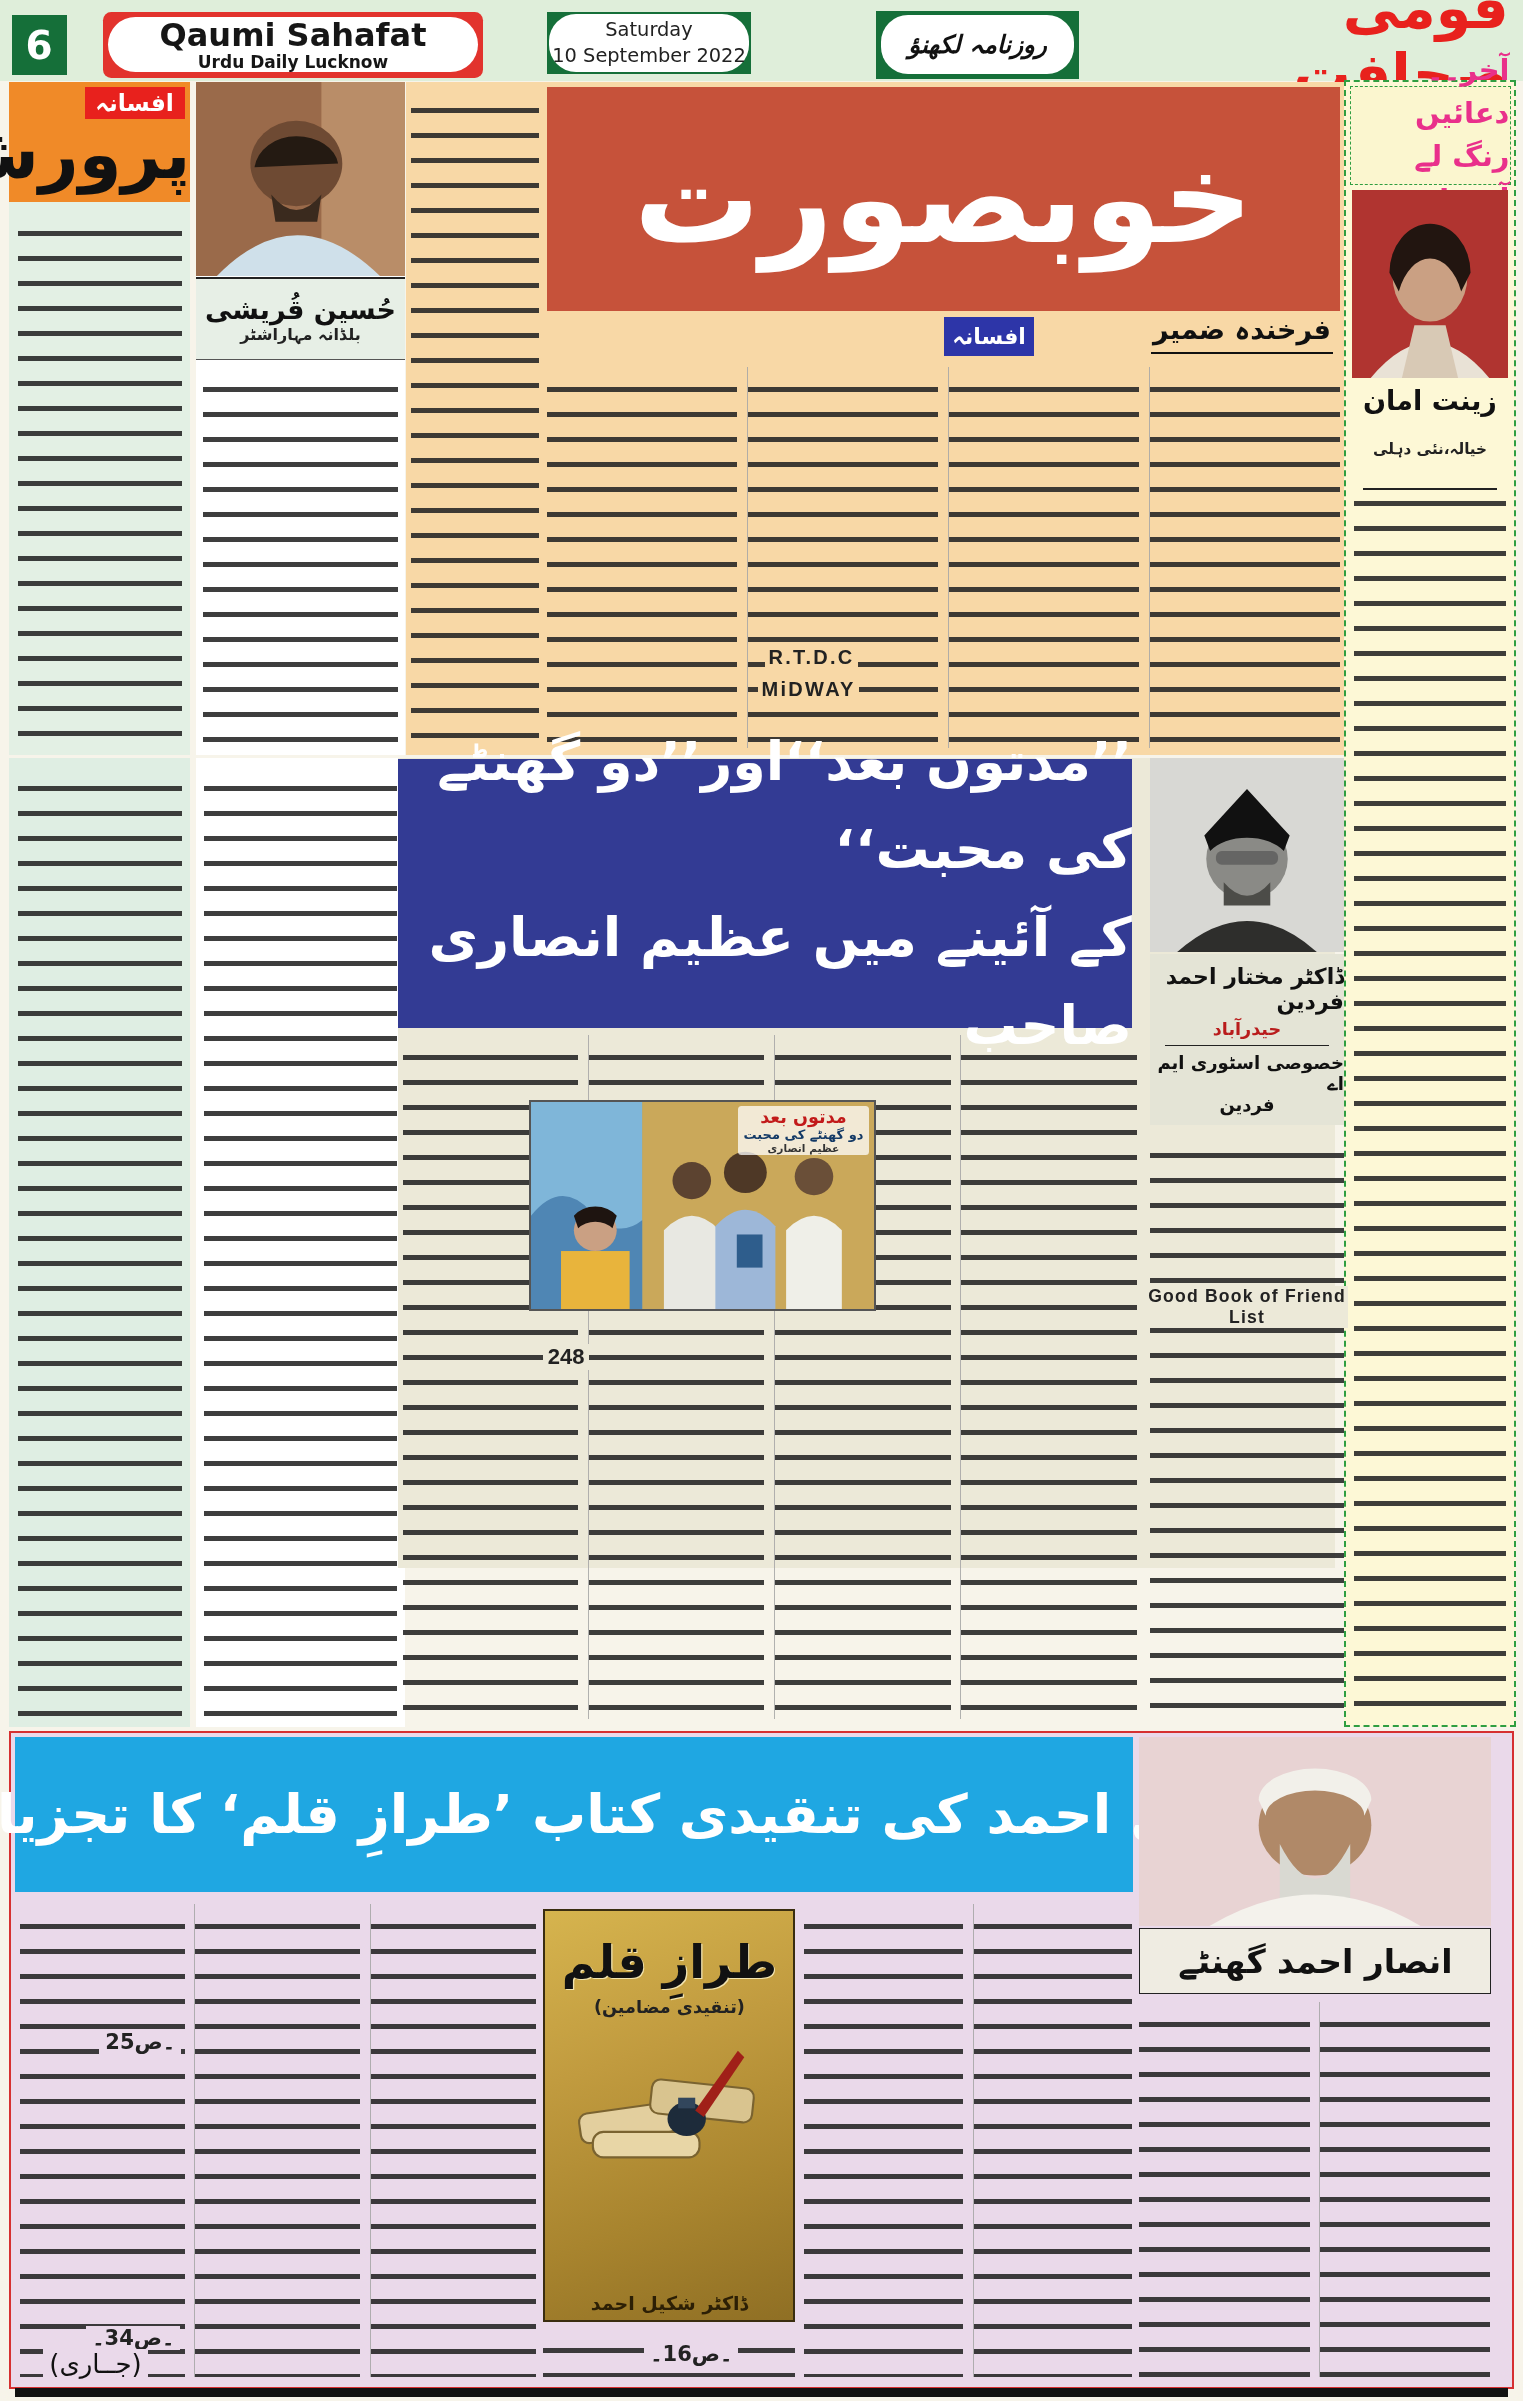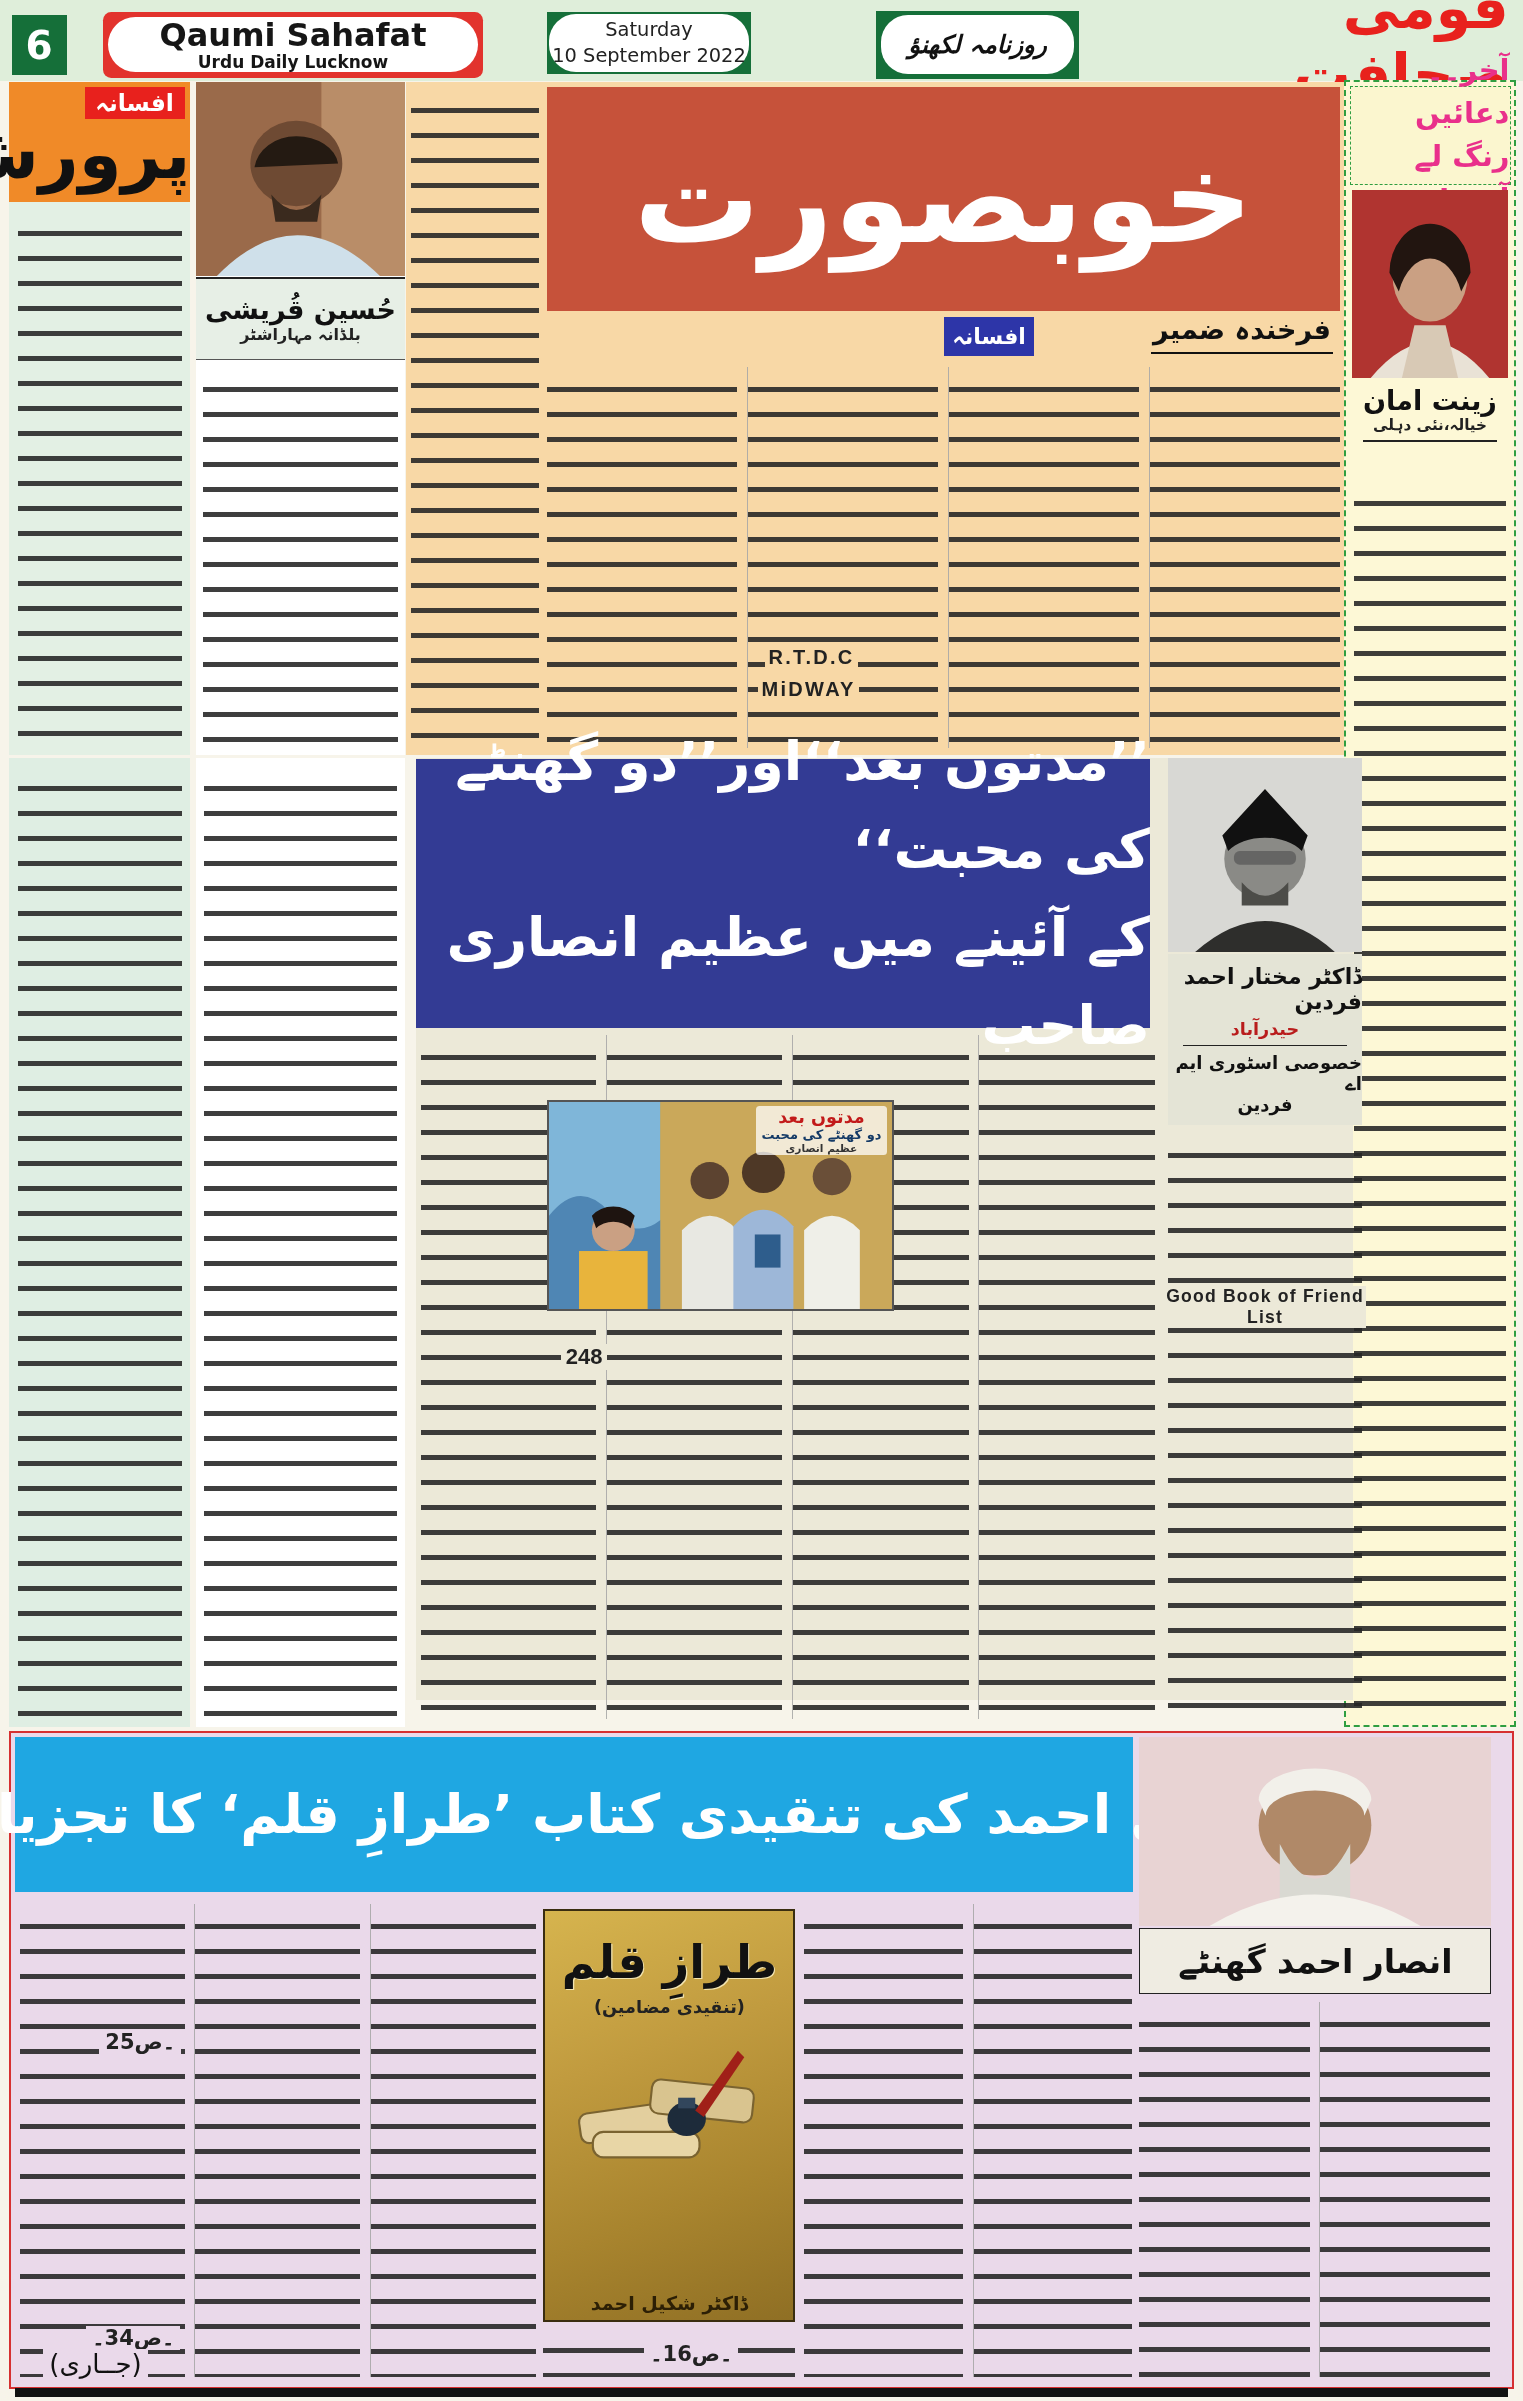--- a/index.html
+++ b/index.html
@@ -64,21 +64,21 @@
   .duaen-box{position:absolute;left:3.5px;top:3.5px;width:161px;height:99px;
              border:1.8px dashed #2f9e41;background:#fbf6cf;box-sizing:border-box;}
   .duaen-box .t{font-size:29px;font-weight:bold;color:#e9308b;line-height:43px;}
   .zeenat-name{font-size:27px;font-weight:bold;color:#111;}
   .zeenat-loc{font-size:15.2px;font-weight:bold;color:#222;}
   .rightcol hr{width:80%;border:none;border-top:2.3px solid #222;margin:5.9px auto;}
 
   
   .mid-green{left:9.4px;top:758px;width:181px;height:969px;background:#dfeee3;}
   .mid-white{left:196px;top:758px;width:209px;height:969px;background:#ffffff;}
-  .ansari-area{left:416px;top:758px;width:937px;height:942px;background:#ece9d8;}
+  .ansari-area{left:398px;top:758px;width:937px;height:810px;background:#ece9d8;}
   .navybox{position:absolute;left:0;top:1.2px;width:734px;height:269px;background:#333b94;}
   .navybox .l1{font-size:54px;font-weight:bold;color:#fff;line-height:88px;}
   .navybox .l2{font-size:54px;font-weight:bold;color:#fff;line-height:88px;}
   .fardeen-plate{position:absolute;left:752px;top:196px;width:194px;height:171px;background:#e4e4d6;}
   .fardeen-plate .n{font-size:22px;font-weight:bold;color:#111;}
   .fardeen-plate .c{font-size:17.6px;font-weight:bold;color:#b91c1c;margin-top:4.7px;}
   .fardeen-plate .rule{width:85%;border-top:1.8px solid #222;margin:5.9px 0;}
   .fardeen-plate .s{font-size:18px;font-weight:bold;color:#111;}
   .goodbook{position:absolute;left:748px;top:528px;width:202px;text-align:center;
             font-family:"Liberation Sans",sans-serif;font-size:17.6px;font-weight:bold;
@@ -199,21 +199,21 @@
     </div>
     <div class="abs photo" style="left:5.9px;top:108px;width:156px;height:188px;">
       <svg viewBox="0 0 100 100" preserveAspectRatio="none">
         <rect width="100" height="100" fill="#b03430"></rect>
         <circle cx="50" cy="46" r="24" fill="#caa083"></circle>
         <path d="M50 18 a26 26 0 0 1 26 26 l-6 10 a22 30 0 0 0-40 0 l-6-10 a26 26 0 0 1 26-26" fill="#221510"></path>
         <path d="M12 100 Q50 62 88 100 Z" fill="#e9e2d6"></path>
         <path d="M40 72 h20 l8 28 h-36 Z" fill="#d8c9b5"></path>
       </svg>
     </div>
-    <div class="abs col" style="left:0;top:303px;width:100%;">
+    <div class="abs col" style="left:0;top:303px;width:100%;gap:24px;">
       <div class="zeenat-name urdu">زینت امان</div>
       <div class="zeenat-loc urdu">خیالہ،نئی دہلی</div>
       <hr>
     </div>
     <div class="textcols" style="position:absolute;left:8.2px;right:8.2px;top:399px;bottom:8.2px;">
         <div class="tcol"></div>
       </div>
   </div>
 
   <div class="abs mid-green">

